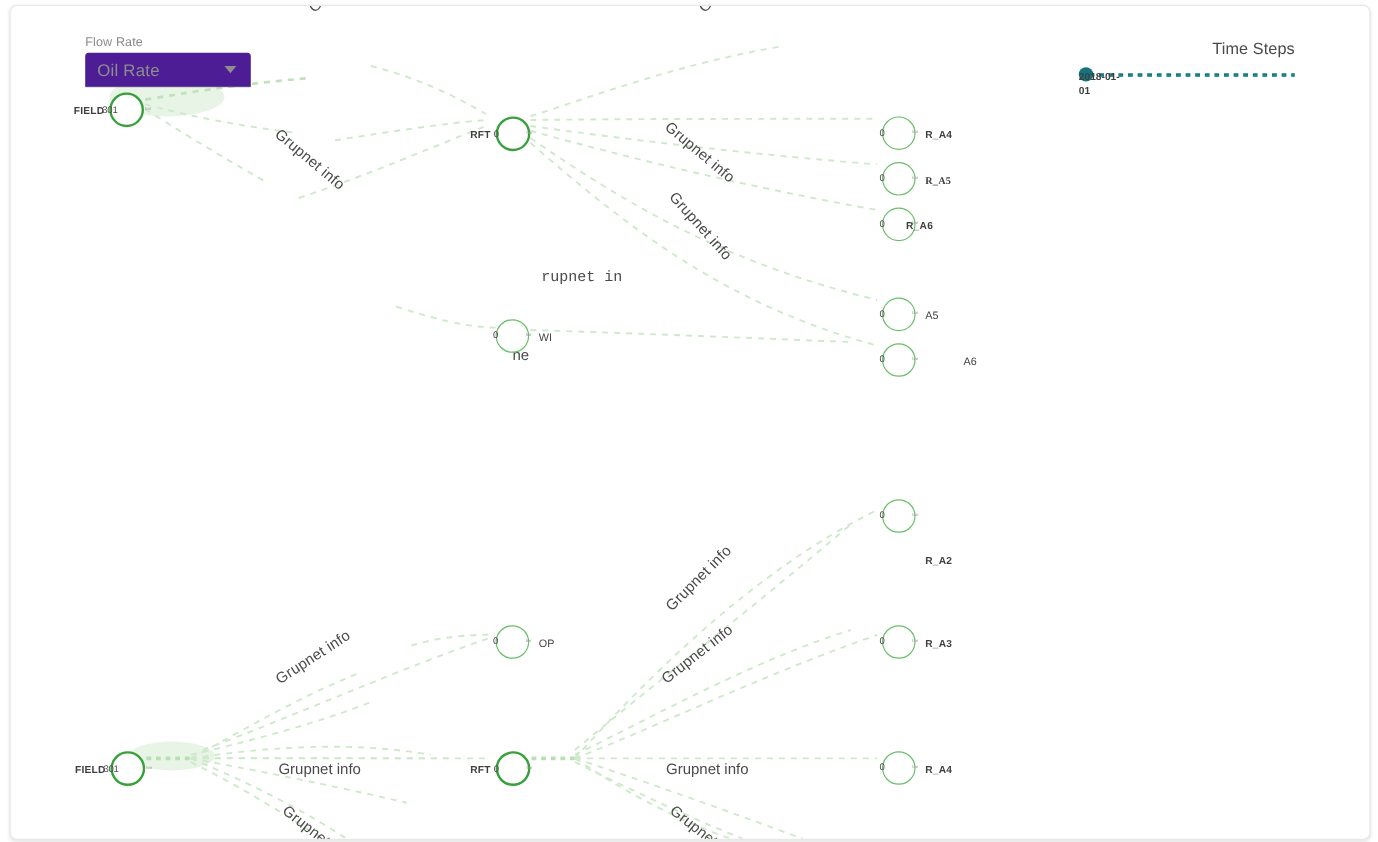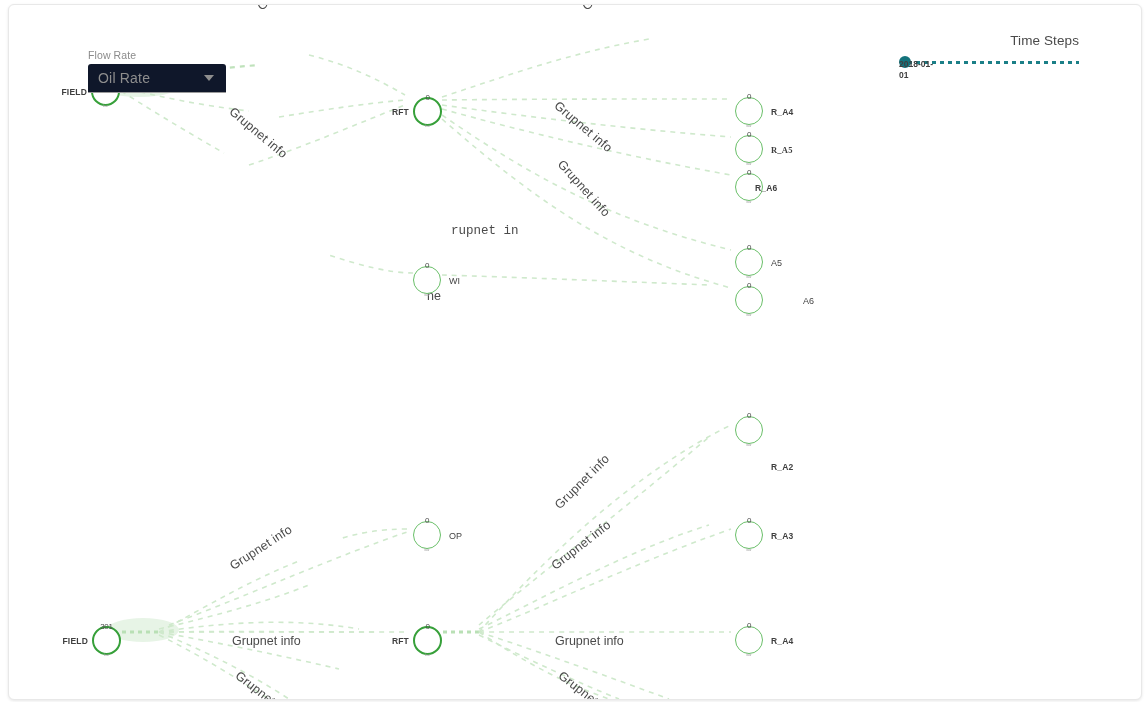--- a/index.html
+++ b/index.html
@@ -12,39 +12,39 @@
     position:absolute;left:8px;top:4px;width:1132px;height:694px;
     background:#fff;border:1px solid #e8e8e8;border-radius:6px;
     box-shadow:0 1px 3px rgba(0,0,0,.10);overflow:hidden;
   }
   .graph-layer{position:absolute;left:0;top:0;width:1132px;height:694px;overflow:hidden;}
   .graph-layer svg{position:absolute;left:0;top:0;}
 
   
   .node{position:absolute;width:28px;height:28px;border-radius:50%;
         border:1.6px solid #6abf69;background:#fff;box-sizing:border-box;
-        display:flex;flex-direction:column;align-items:center;justify-content:center;
+        display:flex;flex-direction:row;align-items:center;justify-content:center;
         line-height:1;gap:23px;}
   .node.strong{border-width:2.4px;border-color:#37a03a;width:29px;height:29px;}
   .node .nv{font-size:8px;color:#4a4a4a;font-family:"Liberation Sans",sans-serif;letter-spacing:-.2px;}
   .node .nu{font-size:3.6px;color:#9a9a9a;margin-top:.5px;letter-spacing:-.1px;}
 
   .node-label{position:absolute;font-size:8.5px;color:#3f3f3f;font-weight:bold;
               letter-spacing:.2px;white-space:nowrap;}
   .node-label.plain{font-weight:normal;font-size:9px;color:#444;letter-spacing:0;}
 
   
   .edge-label{position:absolute;font-size:12.5px;color:#4a4a4a;white-space:nowrap;
               font-family:"Liberation Sans",sans-serif;transform-origin:left center;}
   .edge-label.rot{letter-spacing:.2px;}
 
   
-  .flowrate{position:absolute;left:62px;top:44px;width:138px;z-index:40;margin-left:17px;}
+  .flowrate{position:absolute;left:62px;top:24px;width:138px;z-index:40;}
   .flowrate .fr-label{font-size:10.5px;color:#8b8b8b;margin-bottom:3px;letter-spacing:.1px;}
-  .fr-select{position:relative;height:28px;background:#0f172a;border-bottom:1px solid #9b9b9b;
+  .fr-select{position:relative;height:28px;background:#4c1d95;border-bottom:1px solid #9b9b9b;
              border-radius:3px 3px 0 0;display:flex;align-items:center;padding:0 10px;cursor:pointer;}
   .fr-select .fr-value{font-size:14px;color:#8e8e8e;letter-spacing:.2px;}
   .fr-caret{position:absolute;right:12px;top:11px;width:0;height:0;
             border-left:5px solid transparent;border-right:5px solid transparent;
             border-top:6px solid #8e8e8e;}
 
   
   .timesteps{position:absolute;right:62px;top:28px;width:180px;z-index:40;margin-left:17px;}
   .ts-title{font-size:13.5px;color:#4a4a4a;text-align:right;margin-bottom:8px;letter-spacing:.1px;}
   .ts-track-wrap{position:relative;height:12px;}

